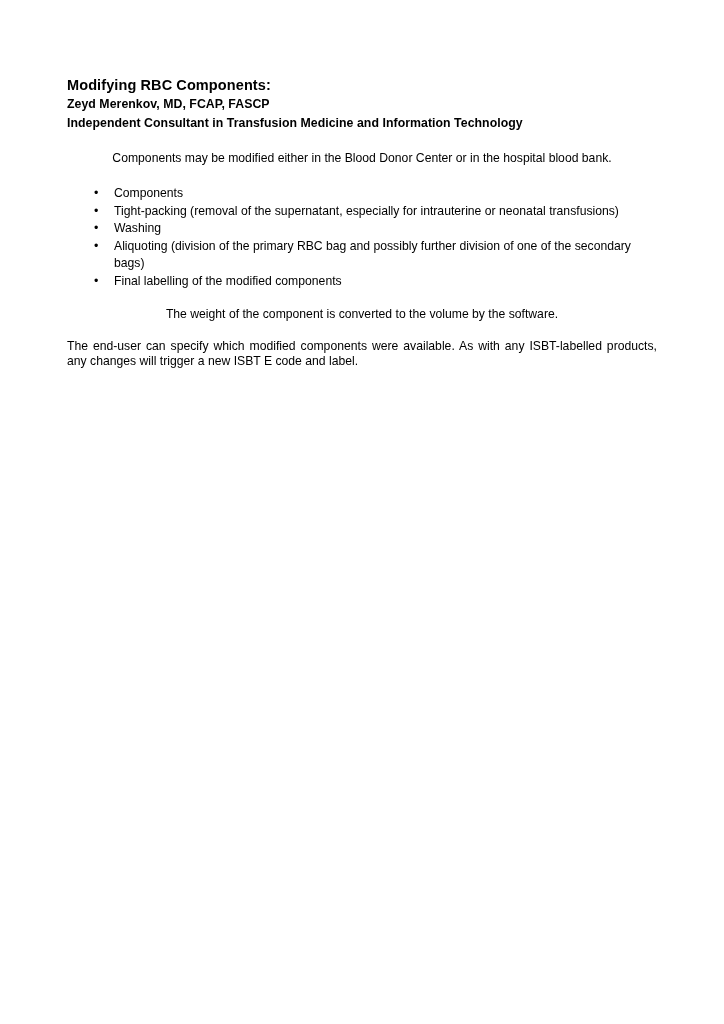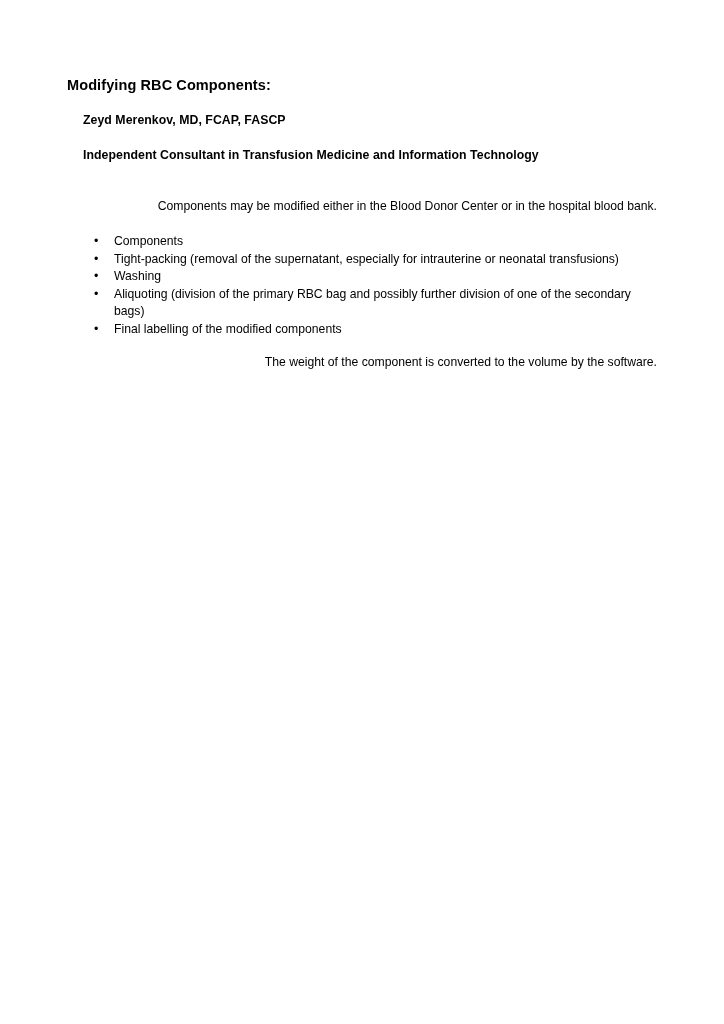--- a/index.html
+++ b/index.html
@@ -31,28 +31,28 @@
     font-size: 14.5px;
     font-weight: bold;
     line-height: 19px;
     margin: 0 0 0 0;
     letter-spacing: 0.1px;
   }
   .doc-subtitle {
     font-size: 12.3px;
     font-weight: bold;
     line-height: 19px;
-    margin: 16px;
+    margin: 0;
     letter-spacing: 0.05px;
   }
   .para {
     font-size: 12.2px;
     line-height: 15px;
     margin: 0;
-    text-align: right;
+    text-align: center;
   }
   .spacer-lg { height: 18px; }
   .spacer-md { height: 17px; }
   ul.bullets {
     list-style: none;
     margin: 2px 0 0 0;
     padding: 0;
   }
   ul.bullets li {
     position: relative;
@@ -118,15 +118,16 @@
         <span class="li-text">Final labelling of the modified components</span>
       </li>
     </ul>
 
     <div class="spacer-md"></div>
 
     <p class="para">The weight of the component is converted to the volume by the software.</p>
 
     <div class="spacer-md"></div>
 
+    <p class="para justify">The end-user can specify which modified components were available.  As with any ISBT-labelled products, any changes will trigger a new ISBT E code and label.</p>
 
   </div>
 </div>
 
 </body></html>

